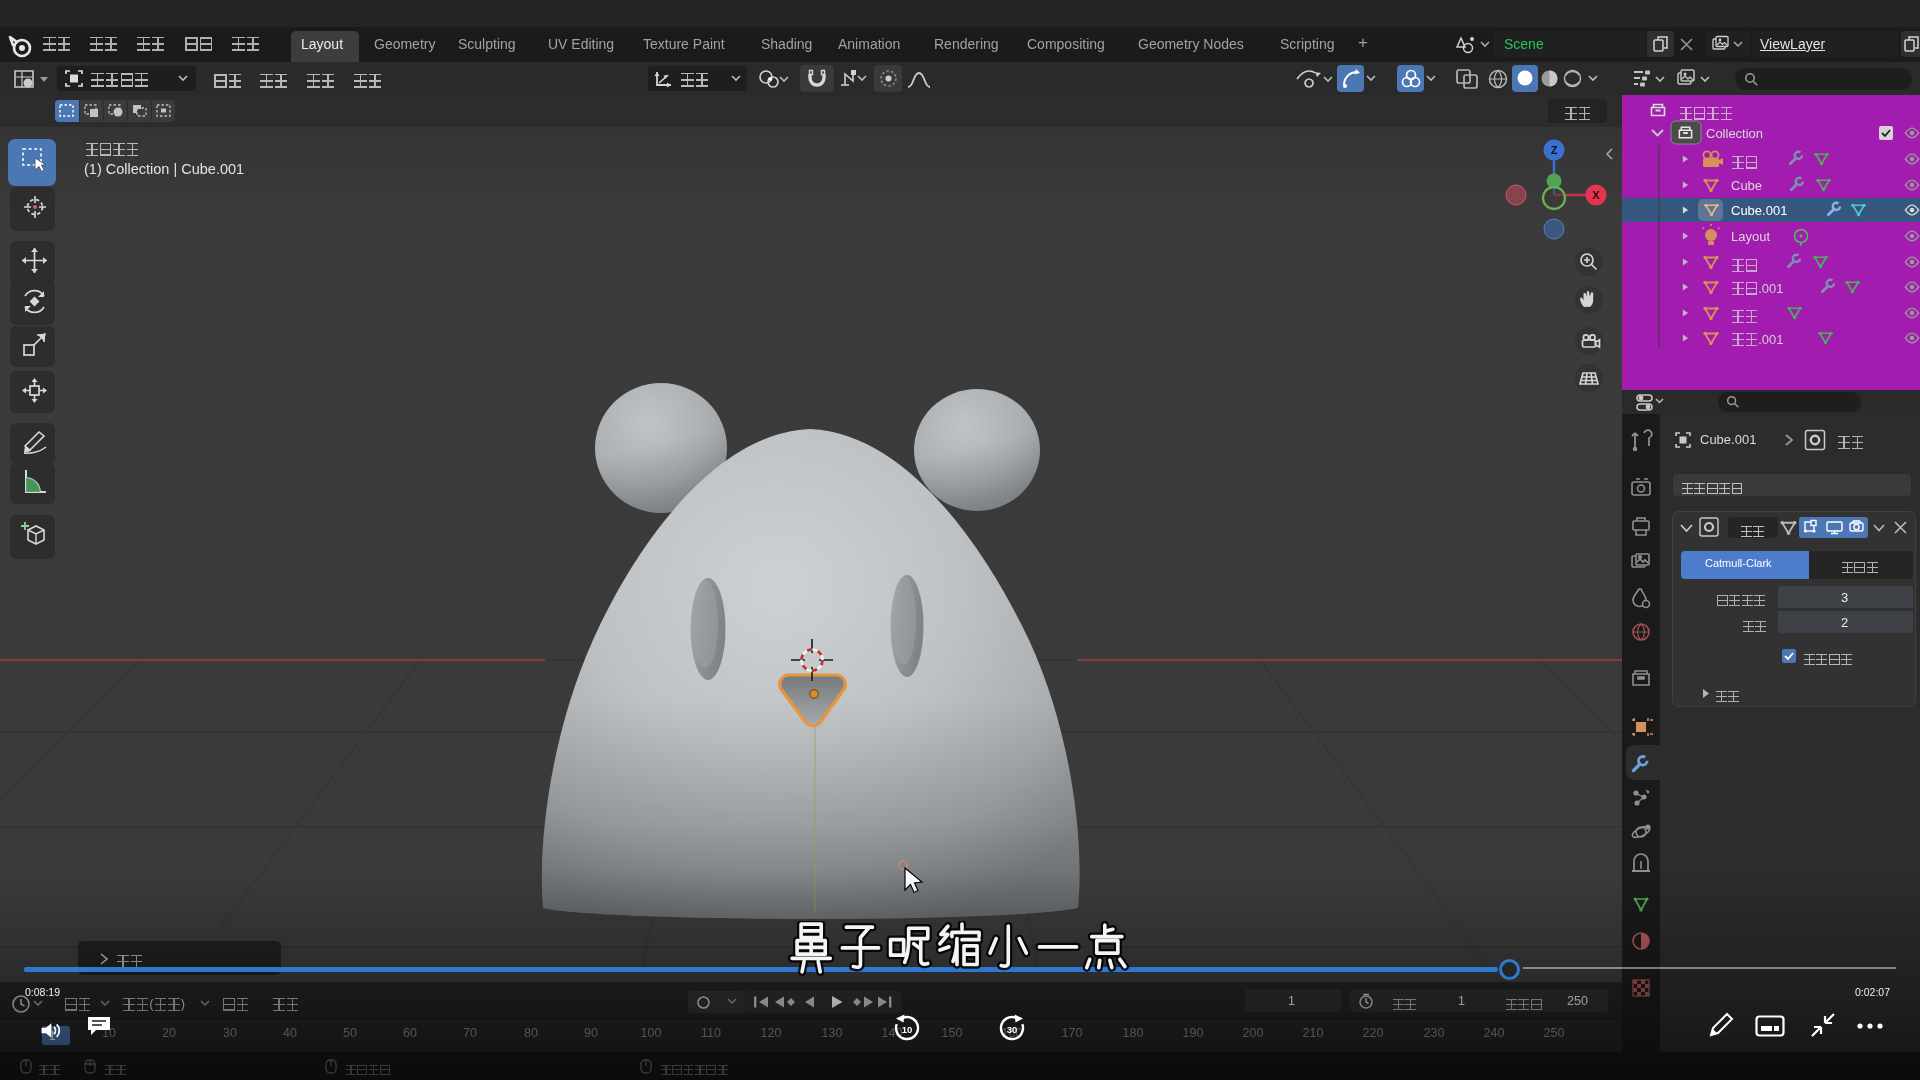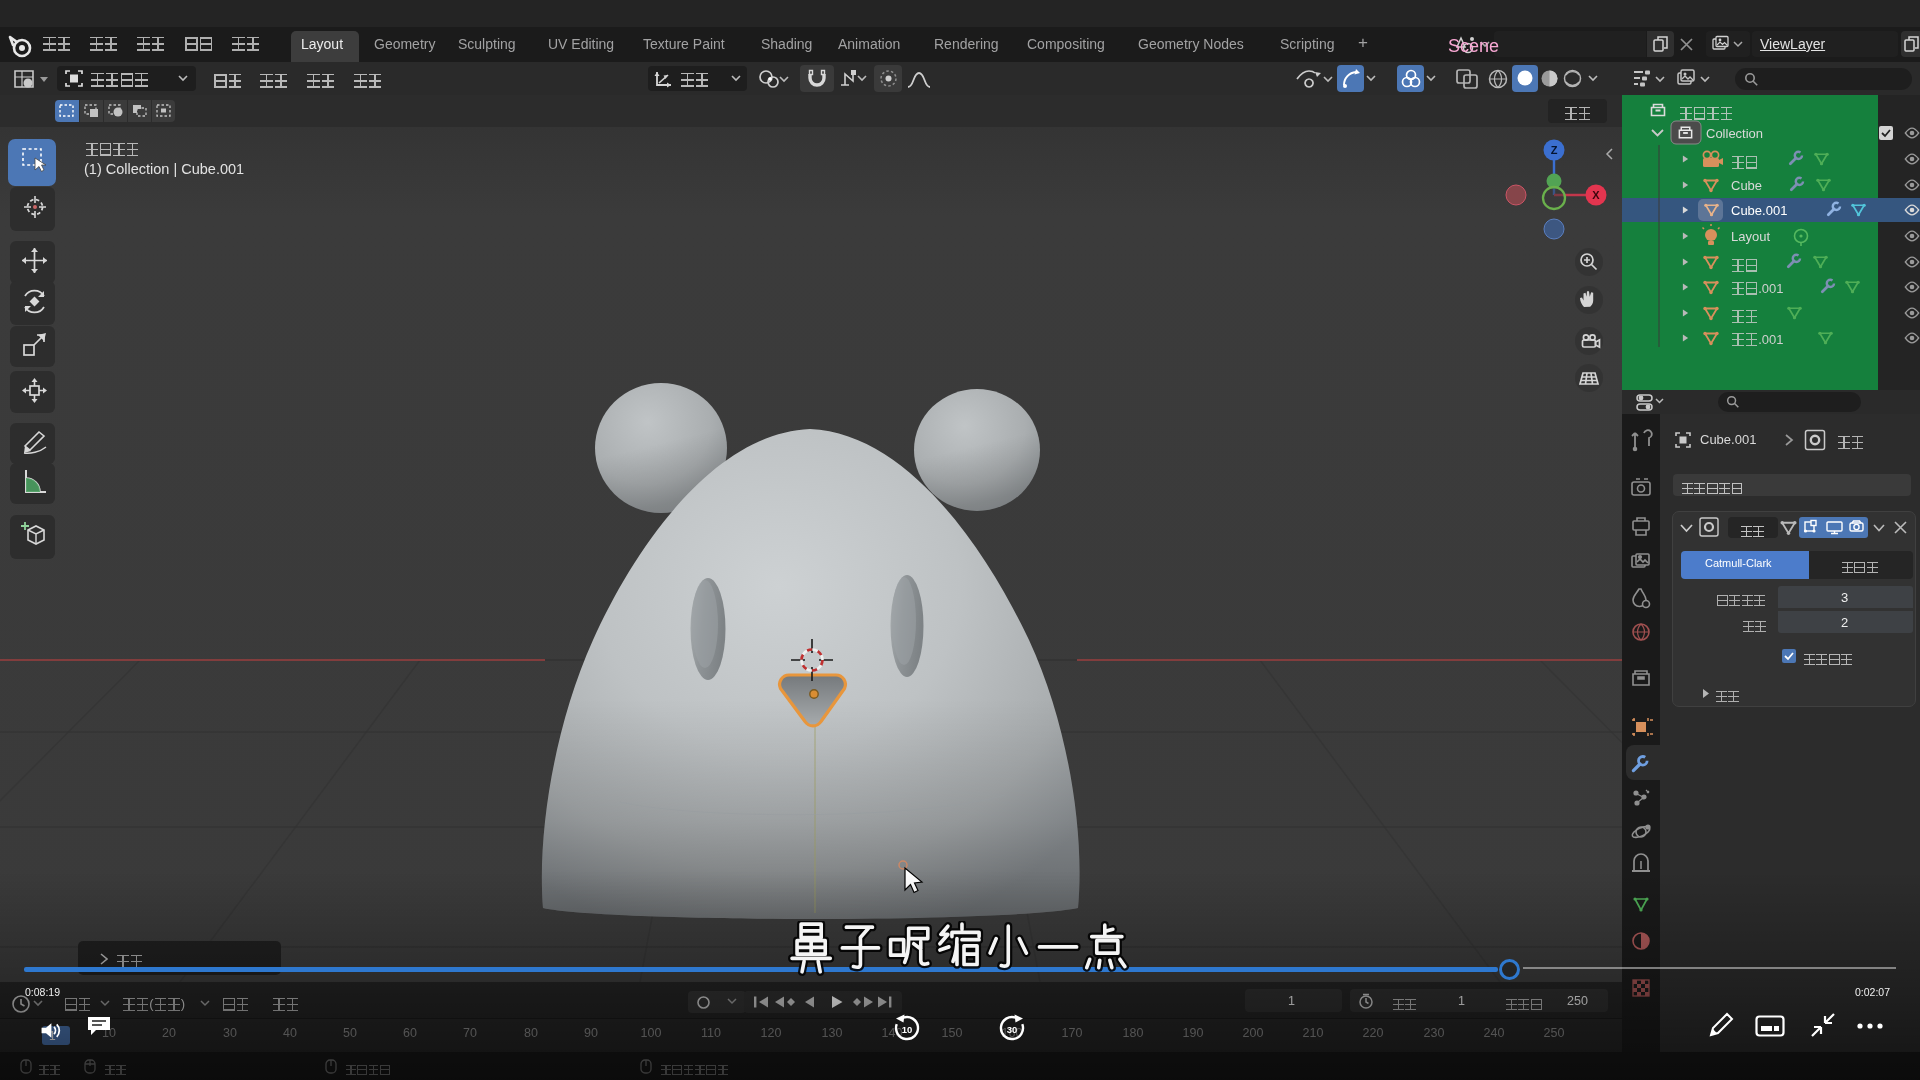--- a/index.html
+++ b/index.html
@@ -24,21 +24,21 @@
 
 #topbar{left:0;top:27px;width:1920px;height:35px;background:#1b1b1b}
 .menu{position:absolute;top:36px;font-size:14px;color:#d4d4d4}
 .tab{position:absolute;top:36px;font-size:14px;color:#a2a2a3;white-space:nowrap}
 #tabactive{left:291px;top:4px;width:68px;height:31px;background:#3d3d3d;border-radius:5px 5px 0 0}
 
 #vphead{left:0;top:62px;width:1622px;height:33px;background:#2a2a2a}
 #toolrow{left:0;top:95px;width:1622px;height:32px;background:#2c2c2c}
 
 #outhead{left:1622px;top:62px;width:298px;height:33px;background:#2a2a2a}
-#outliner{left:1622px;top:95px;width:256px;height:295px;background:#15803d}
+#outliner{left:1622px;top:95px;width:298px;height:295px;background:#a21caf}
 #prophead{left:1622px;top:390px;width:298px;height:24px;background:#2a2a2a}
 #proptabs{left:1622px;top:414px;width:38px;height:638px;background:#1a1a1a}
 #propbody{left:1660px;top:414px;width:260px;height:638px;background:#2c2c2c}
 
 #viewport{left:0;top:127px;width:1622px;height:855px;background:linear-gradient(#343434,#3b3b3b 90px,#3a3a3a);overflow:hidden}
 
 #timeline{left:0;top:982px;width:1622px;height:70px;background:#232323}
 #status{left:0;top:1052px;width:1920px;height:28px;background:#191919}
 
 #dim{left:0;top:870px;width:1920px;height:210px;background:linear-gradient(rgba(0,0,0,0),rgba(0,0,0,.28) 55%,rgba(0,0,0,.55));pointer-events:none}
@@ -269,21 +269,21 @@
 <span class="tab" style="left:1138px">Geometry Nodes</span>
 <span class="tab" style="left:1280px">Scripting</span>
 <span class="tab" style="left:1358px;font-size:17px;top:33px">+</span>
  <svg class="abs" style="left:1455px;top:34px" width="40" height="22" viewBox="0 0 40 22">
   <path d="M6 4l4 9H2z" fill="none" stroke="#d0d0d0" stroke-width="1.5"></path>
   <circle cx="13" cy="14" r="4.5" fill="none" stroke="#d0d0d0" stroke-width="1.5"></circle>
   <circle cx="17" cy="5" r="2" fill="#d0d0d0"></circle>
   <path d="M26 8l4 4 4-4" stroke="#aaa" stroke-width="1.6" fill="none"></path>
  </svg>
  <div class="fld" style="left:1494px;top:31px;width:152px;height:26px;border-radius:4px 0 0 4px;background:#202020"></div>
- <span class="abs" style="left:1448px;top:36px;font-size:18px;color:#f9a8d4">Scene</span>
+ <span class="abs" style="left:1504px;top:36px;font-size:14px;color:#22c55e">Scene</span>
  <div class="fld" style="left:1647px;top:31px;width:27px;height:26px;border-radius:0 4px 4px 0;background:#2f2f2f"></div>
  <svg class="abs" style="left:1652px;top:35px" width="18" height="18" viewBox="0 0 18 18">
   <rect x="2" y="5" width="9" height="11" rx="1" fill="none" stroke="#d5d5d5" stroke-width="1.5"></rect>
   <path d="M6 5V2h9v11h-3" fill="none" stroke="#d5d5d5" stroke-width="1.5"></path>
  </svg>
  <svg class="abs" style="left:1680px;top:38px" width="13" height="13">
       <path d="M1 1l11 11M12 1L1 12" stroke="#909090" stroke-width="1.7" fill="none"></path>
     </svg>
  <div class="fld" style="left:1706px;top:31px;width:44px;height:26px;background:#202020"></div>
  <svg class="abs" style="left:1712px;top:34px" width="36" height="20" viewBox="0 0 36 20">

